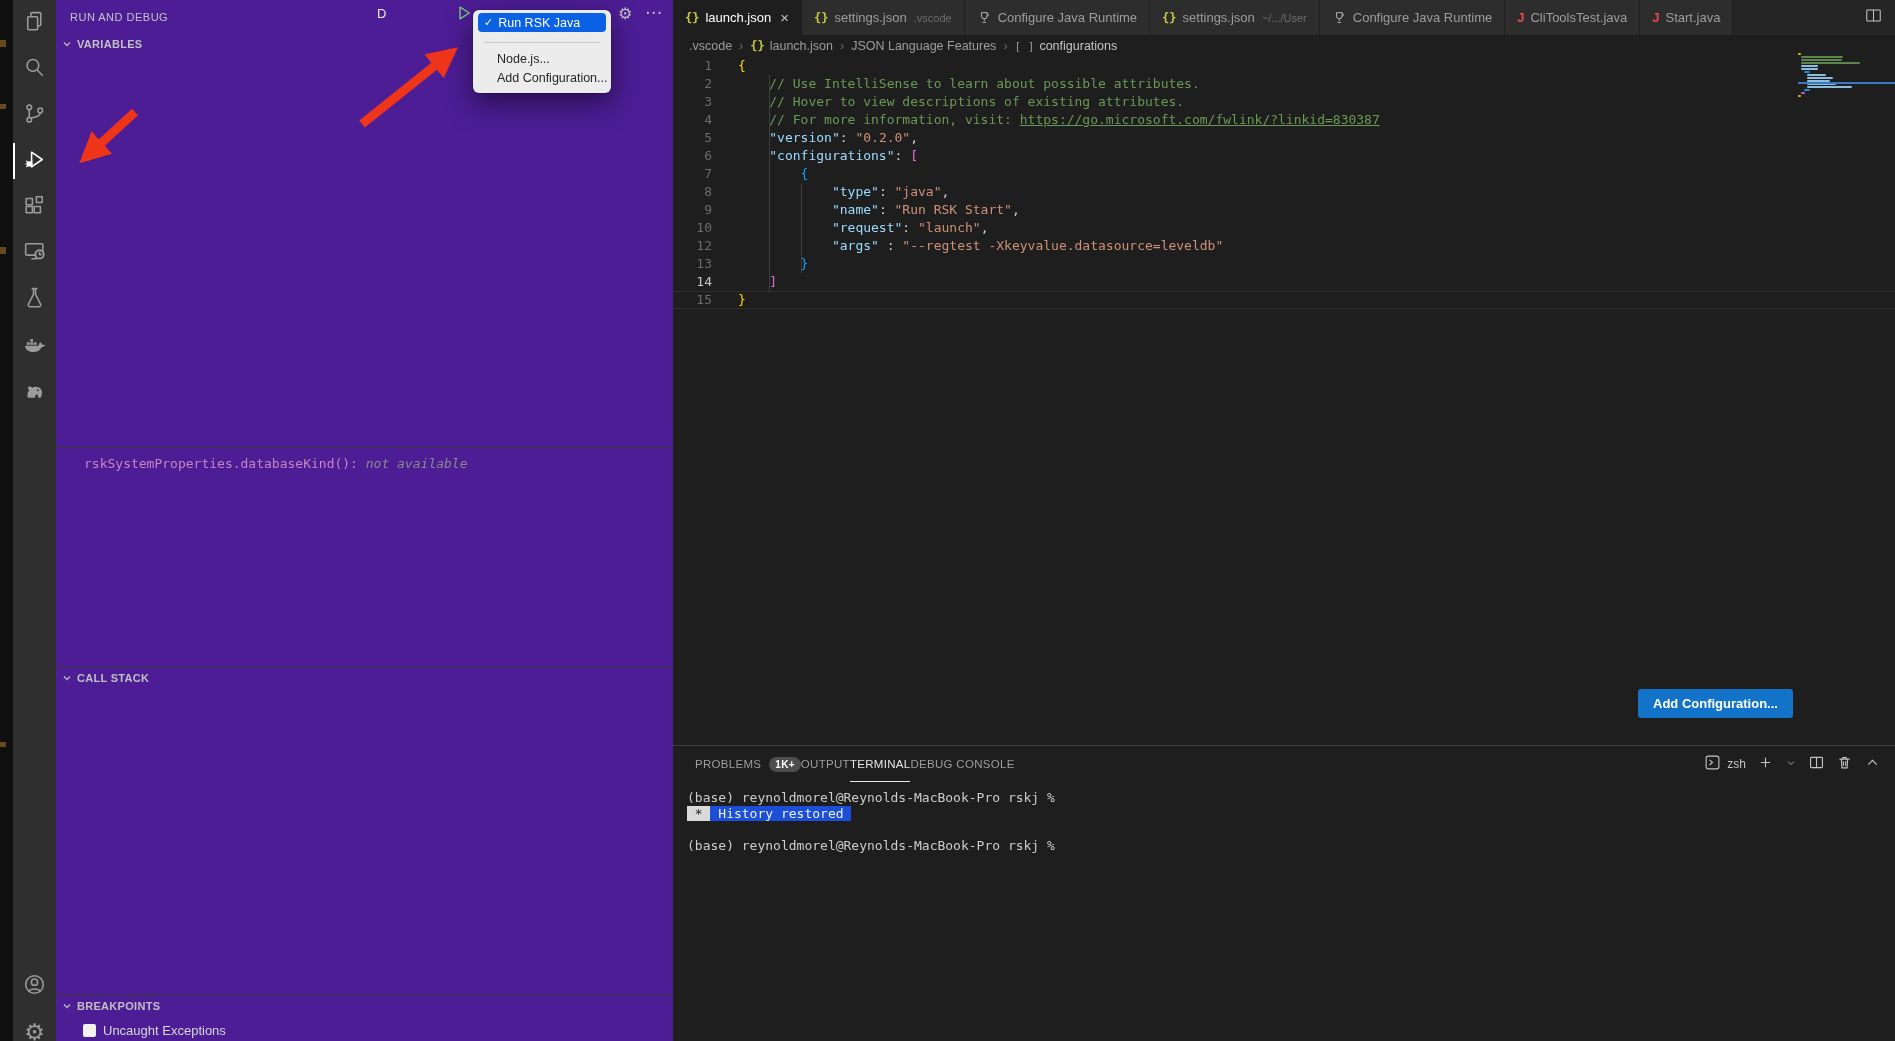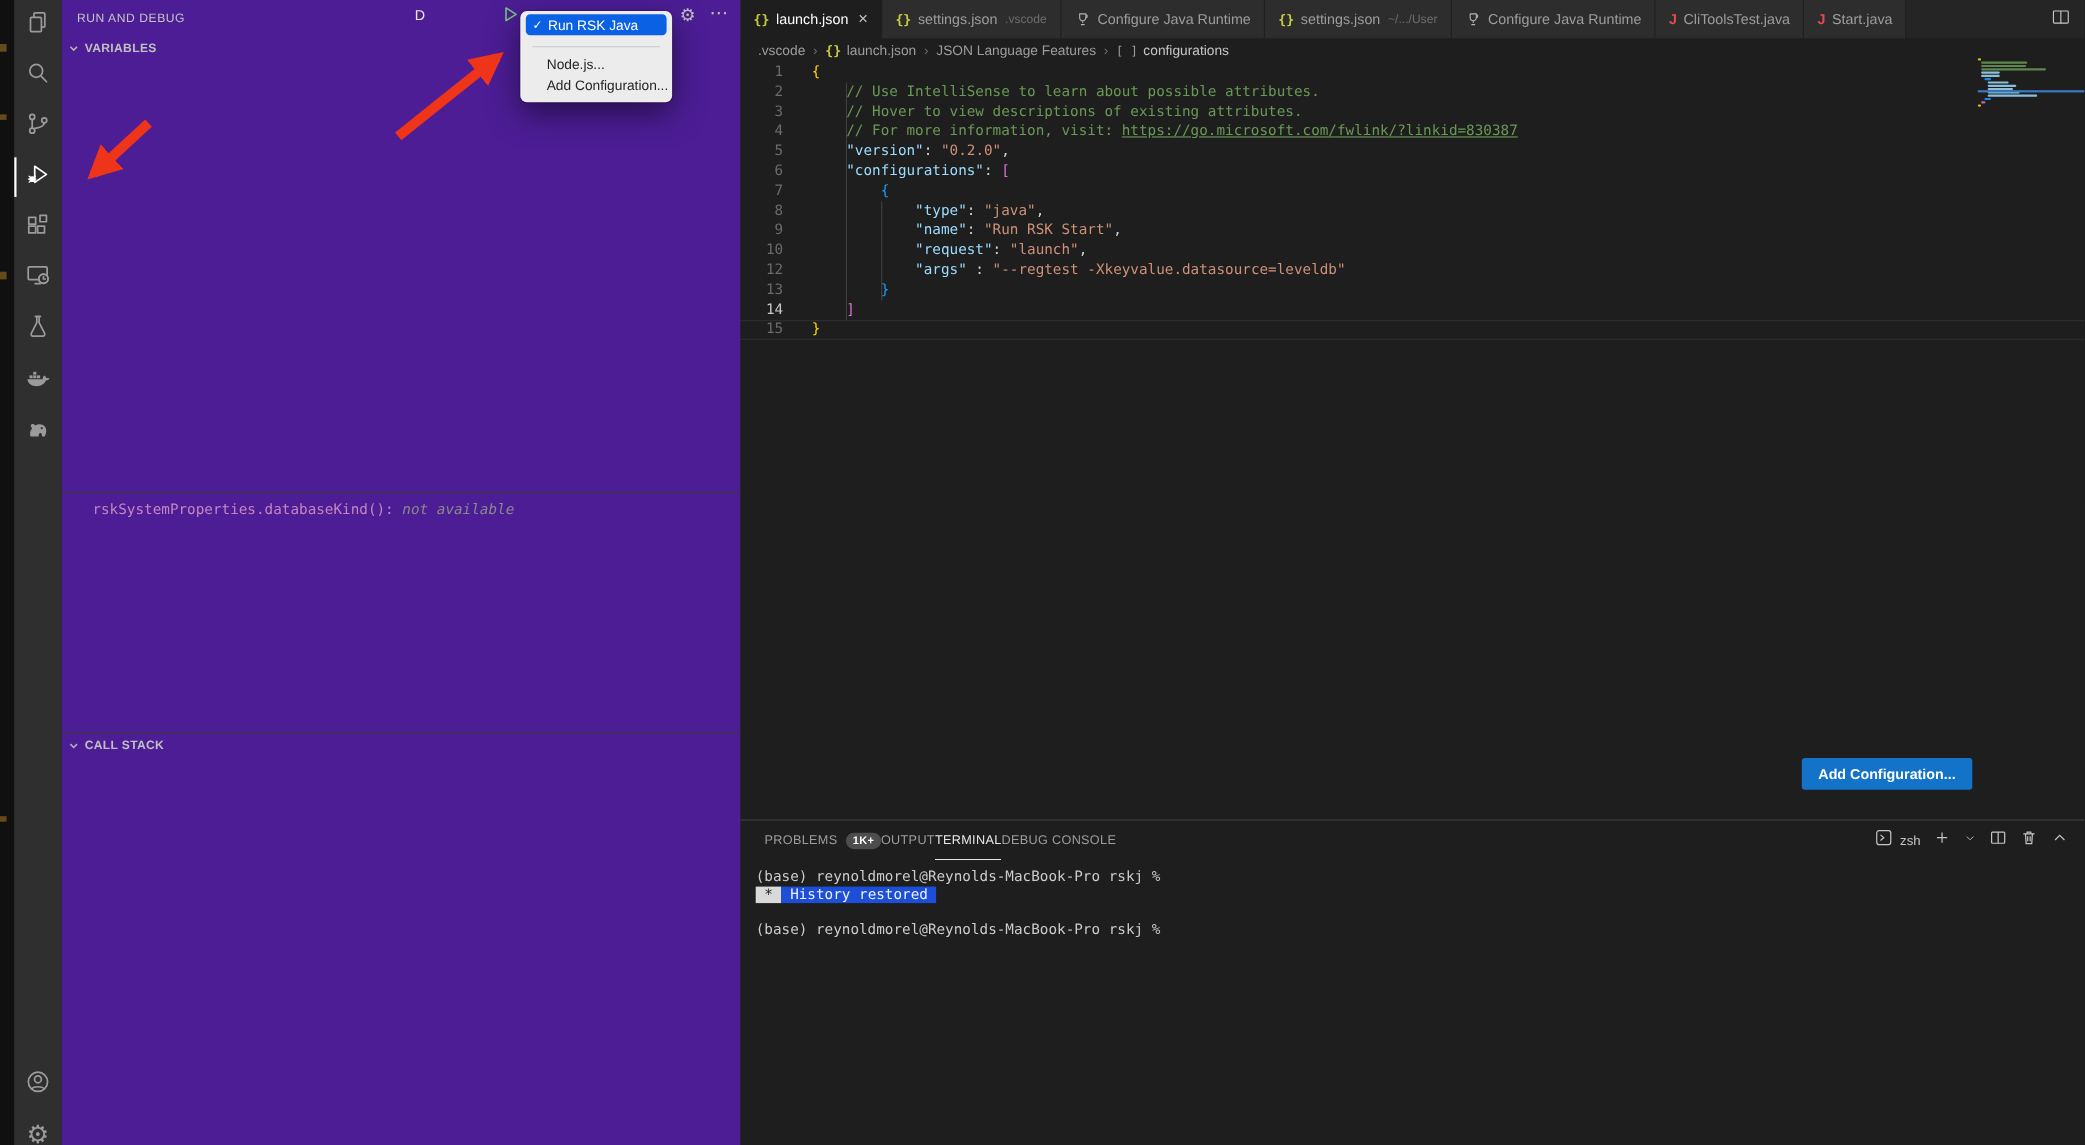--- a/index.html
+++ b/index.html
@@ -243,20 +243,32 @@
 
     <section class="sb-sec" id="sec-callstack">
       <div class="sb-section-header">
         <svg viewBox="0 0 10 10">
             <path d="M2 3.5 L5 6.5 L8 3.5"></path>
           </svg>
         <span>CALL STACK</span>
       </div>
     </section>
 
+    <section class="sb-sec" id="sec-breakpoints">
+      <div class="sb-section-header">
+        <svg viewBox="0 0 10 10">
+            <path d="M2 3.5 L5 6.5 L8 3.5"></path>
+          </svg>
+        <span>BREAKPOINTS</span>
+      </div>
+      <div class="bp-row">
+        <span class="bp-box"></span>
+        <span class="bp-label">Uncaught Exceptions</span>
+      </div>
+    </section>
   </aside>
 
   <main class="editor">
     <div class="tabbar" id="tabbar">
         <div class="tab active">
           <span class="ticon">
             <span class="icon-json">{}</span>
           </span>
           <span>launch.json</span>
           <span class="tclose">×</span>

